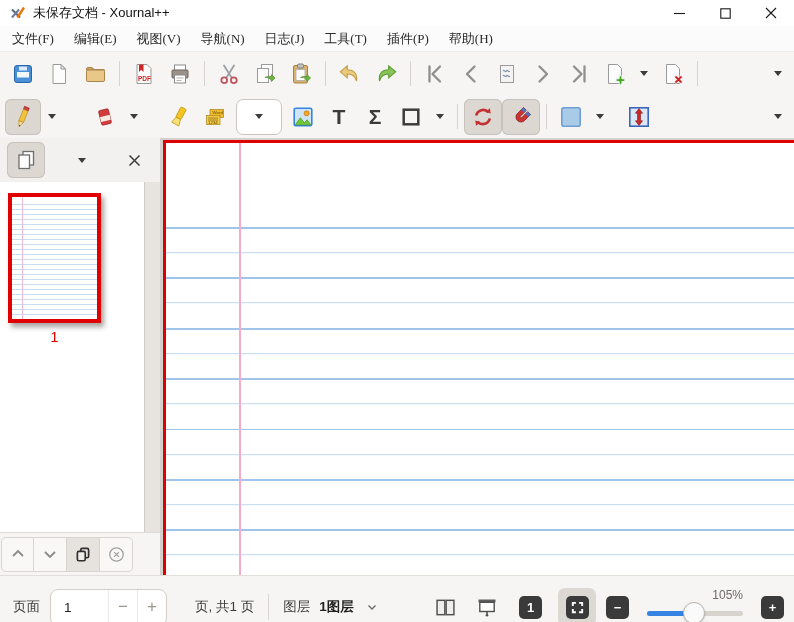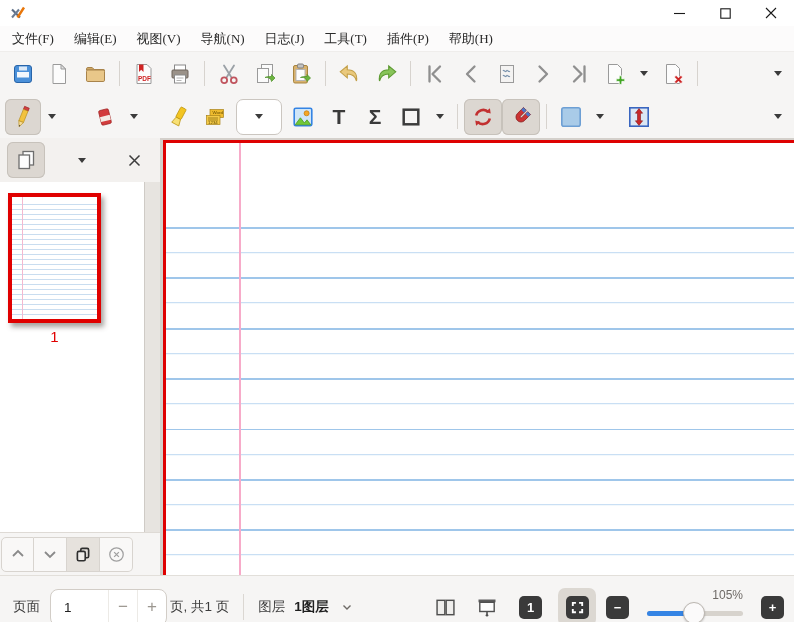--- a/index.html
+++ b/index.html
@@ -59,21 +59,21 @@
        repeating-linear-gradient(to bottom,#9fc6ea 0 1.7px,transparent 1.7px 50.4px),
        repeating-linear-gradient(to bottom,#bcd8f1 0 1px,transparent 1px 50.4px);
      background-position:0 0,0 25.2px; }
   .margin-line { position:absolute; left:73px; top:0; bottom:0; width:2px; background:#f7abc9; }
 
   
   .statusbar { height:47px; background:#f6f5f4; border-top:1px solid #e2dfda; display:flex; align-items:center; padding:16px 10px 0 13px; font-size:13.5px; color:#3c3c3c; }
   .spinner { display:flex; width:117px; height:37px; background:#ffffff; border:1px solid #d2cdc7; border-radius:8px; margin-left:10px; overflow:hidden; }
   .spin-val { width:57px; display:flex; align-items:center; padding-left:13px; color:#222; }
   .spin-btn { width:29px; display:flex; align-items:center; justify-content:center; color:#9b968f; font-size:17px; border-left:1px solid #eceae6; }
-  .total-label { margin-left:3px;text-align:right; }
+  .total-label { margin-left:28px;text-align:right; }
   .vsep { width:1px; height:26px; background:#dbd7d2; margin:0 14px; }
   .layer-value { font-weight:bold; margin-left:9px; color:#1f1f1f; }
   .layer-caret { margin-left:13px; }
   .dark-btn { width:23px; height:23px; border-radius:5px; background:#3a3a3a; color:#ffffff; display:flex; align-items:center; justify-content:center; font-weight:bold; font-size:13px; flex:0 0 auto; }
   .fit-wrap { width:38px; height:38px; border-radius:7px; background:#dcd8d2; display:flex; align-items:center; justify-content:center; flex:0 0 auto; }
   .sb-icon-btn { width:36px; height:36px; display:flex; align-items:center; justify-content:center; flex:0 0 auto; }
   .zoom-slider { position:relative; width:96px; height:47px; flex:0 0 auto; }
   .zoom-label { position:absolute; top:4px; left:0; right:0; text-align:right; font-size:12px; color:#6e6a66; }
   .track { position:absolute; top:27px; left:0; width:96px; height:5px; border-radius:3px; background:#d7d3cd; }
   .track-fill { position:absolute; top:0; left:0; width:47px; height:5px; border-radius:3px; background:#3584e4; }
@@ -83,20 +83,21 @@
 </style>
 </head>
 <body>
 
 <div class="titlebar">
   <svg class="logo" viewBox="0 0 17 16">
     <path d="M3 4.5l8 8" stroke="#5b6d85" stroke-width="2.2" fill="none"></path>
     <path d="M10 4.5l-7 8" stroke="#6b7d95" stroke-width="2" fill="none"></path>
     <path d="M8.5 12.5L15 2.5" stroke="#e8760a" stroke-width="2.4" fill="none"></path>
   </svg>
+  <span class="title-text">未保存文档 - Xournal++</span>
   <div class="win-controls">
     <div class="win-btn">
       <svg width="11" height="11" viewBox="0 0 11 11">
           <path d="M0 5.5h11" stroke="#1a1a1a" stroke-width="1.1"></path>
         </svg>
     </div>
     <div class="win-btn">
       <svg width="11" height="11" viewBox="0 0 11 11">
           <rect x="0.8" y="0.8" width="9.4" height="9.4" fill="none" stroke="#1a1a1a" stroke-width="1.1"></rect>
         </svg>

